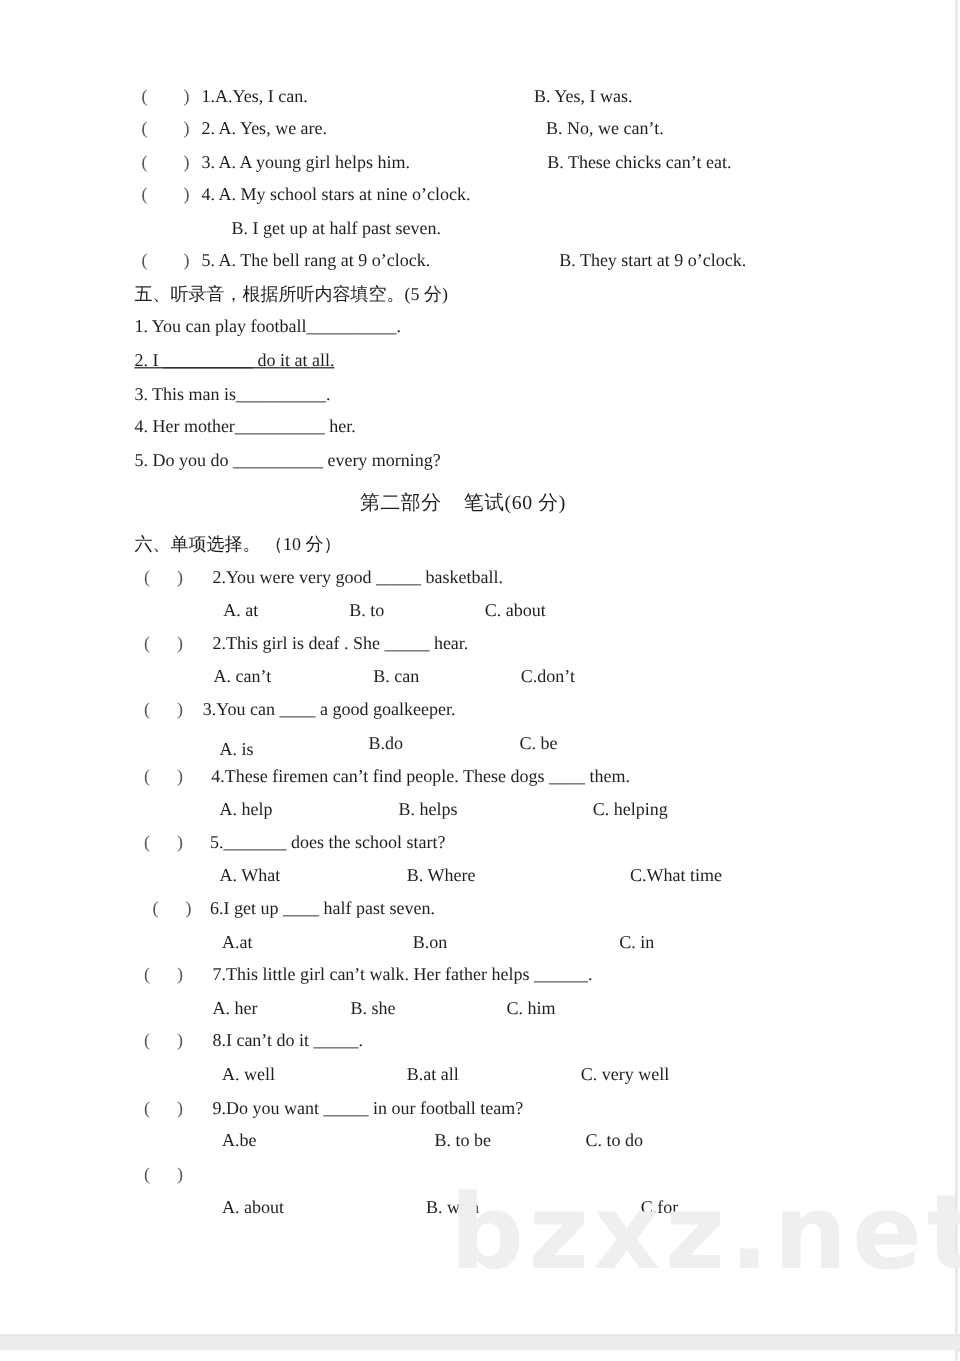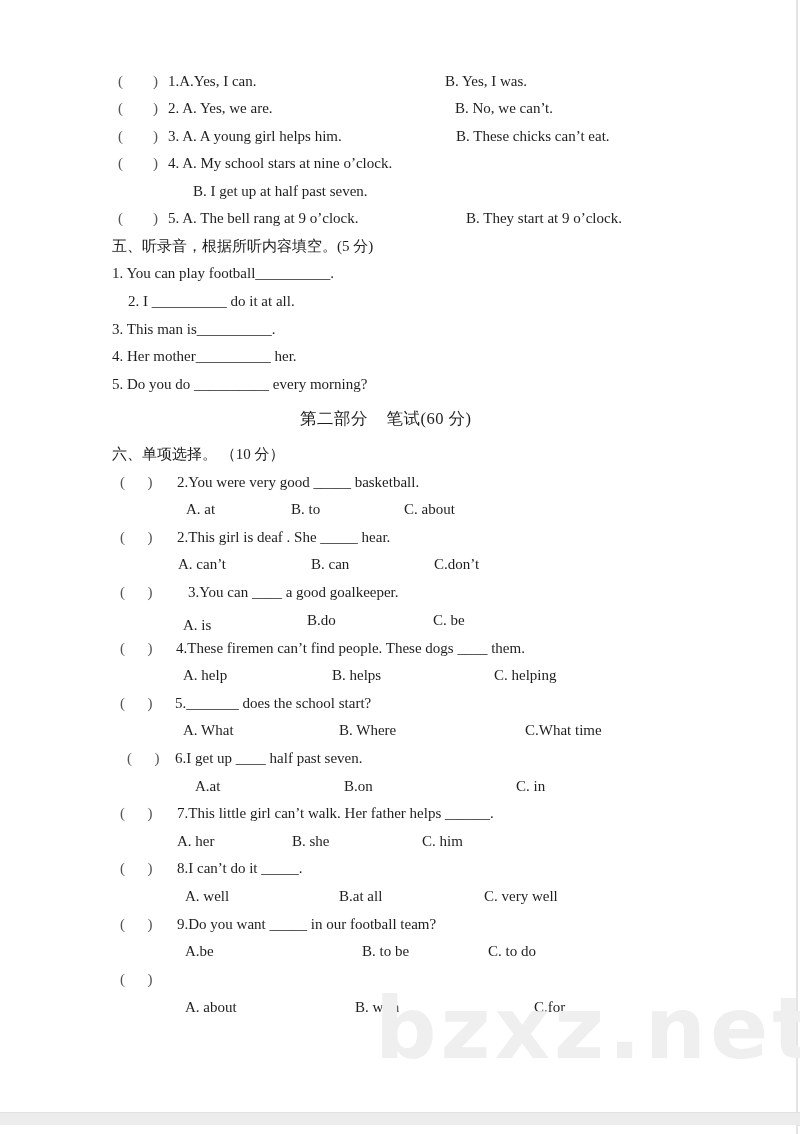--- a/index.html
+++ b/index.html
@@ -38,21 +38,21 @@
   <span class="line paren" style="left:118px;top:154px;">(        )</span>
   <span class="line" style="left:168px;top:154px;">4. A. My school stars at nine o’clock.</span>
   <span class="line" style="left:193px;top:182px;">B. I get up at half past seven.</span>
 
   <span class="line paren" style="left:118px;top:209px;">(        )</span>
   <span class="line" style="left:168px;top:209px;">5. A. The bell rang at 9 o’clock.</span>
   <span class="line" style="left:466px;top:209px;">B. They start at 9 o’clock.</span>
 
   <span class="line sec" style="left:112px;top:237px;">五、听录音，根据所听内容填空。(5 分)</span>
   <span class="line" style="left:112px;top:264px;">1. You can play football__________.</span>
-  <span class="line" style="left:128px;top:292px;">2. I __________ do it at all.</span>
+  <span class="line" style="left:112px;top:292px;text-decoration:underline;">2. I __________ do it at all.</span>
   <span class="line" style="left:112px;top:320px;">3. This man is__________.</span>
   <span class="line" style="left:112px;top:347px;">4. Her mother__________ her.</span>
   <span class="line" style="left:112px;top:375px;">5. Do you do __________ every morning?</span>
 
   <span class="line title" style="left:300px;top:410px;">第二部分    笔试(60 分)</span>
 
   <span class="line sec" style="left:112px;top:445px;">六、单项选择。 （10 分）</span>
 
   <span class="line paren" style="left:120px;top:473px;">(      )</span>
   <span class="line" style="left:177px;top:473px;">2.You were very good _____ basketball.</span>
@@ -60,40 +60,40 @@
   <span class="line" style="left:291px;top:500px;">B. to</span>
   <span class="line" style="left:404px;top:500px;">C. about</span>
 
   <span class="line paren" style="left:120px;top:528px;">(      )</span>
   <span class="line" style="left:177px;top:528px;">2.This girl is deaf . She _____ hear.</span>
   <span class="line" style="left:178px;top:555px;">A. can’t</span>
   <span class="line" style="left:311px;top:555px;">B. can</span>
   <span class="line" style="left:434px;top:555px;">C.don’t</span>
 
   <span class="line paren" style="left:120px;top:583px;">(      )</span>
-  <span class="line" style="left:188px;top:583px;">3.You can ____ a good goalkeeper.</span>
+  <span class="line" style="left:169px;top:583px;">3.You can ____ a good goalkeeper.</span>
   <span class="line" style="left:183px;top:616px;">A. is</span>
   <span class="line" style="left:307px;top:611px;">B.do</span>
   <span class="line" style="left:433px;top:611px;">C. be</span>
 
   <span class="line paren" style="left:120px;top:639px;">(      )</span>
   <span class="line" style="left:176px;top:639px;">4.These firemen can’t find people. These dogs ____ them.</span>
   <span class="line" style="left:183px;top:666px;">A. help</span>
   <span class="line" style="left:332px;top:666px;">B. helps</span>
   <span class="line" style="left:494px;top:666px;">C. helping</span>
 
   <span class="line paren" style="left:120px;top:694px;">(      )</span>
   <span class="line" style="left:175px;top:694px;">5._______ does the school start?</span>
   <span class="line" style="left:183px;top:721px;">A. What</span>
   <span class="line" style="left:339px;top:721px;">B. Where</span>
   <span class="line" style="left:525px;top:721px;">C.What time</span>
 
   <span class="line paren" style="left:127px;top:749px;">(      )</span>
   <span class="line" style="left:175px;top:749px;">6.I get up ____ half past seven.</span>
-  <span class="line" style="left:195px;top:777px;">A.at</span>
+  <span class="line" style="left:185px;top:777px;">A.at</span>
   <span class="line" style="left:344px;top:777px;">B.on</span>
   <span class="line" style="left:516px;top:777px;">C. in</span>
 
   <span class="line paren" style="left:120px;top:804px;">(      )</span>
   <span class="line" style="left:177px;top:804px;">7.This little girl can’t walk. Her father helps ______.</span>
   <span class="line" style="left:177px;top:832px;">A. her</span>
   <span class="line" style="left:292px;top:832px;">B. she</span>
   <span class="line" style="left:422px;top:832px;">C. him</span>
 
   <span class="line paren" style="left:120px;top:859px;">(      )</span>

